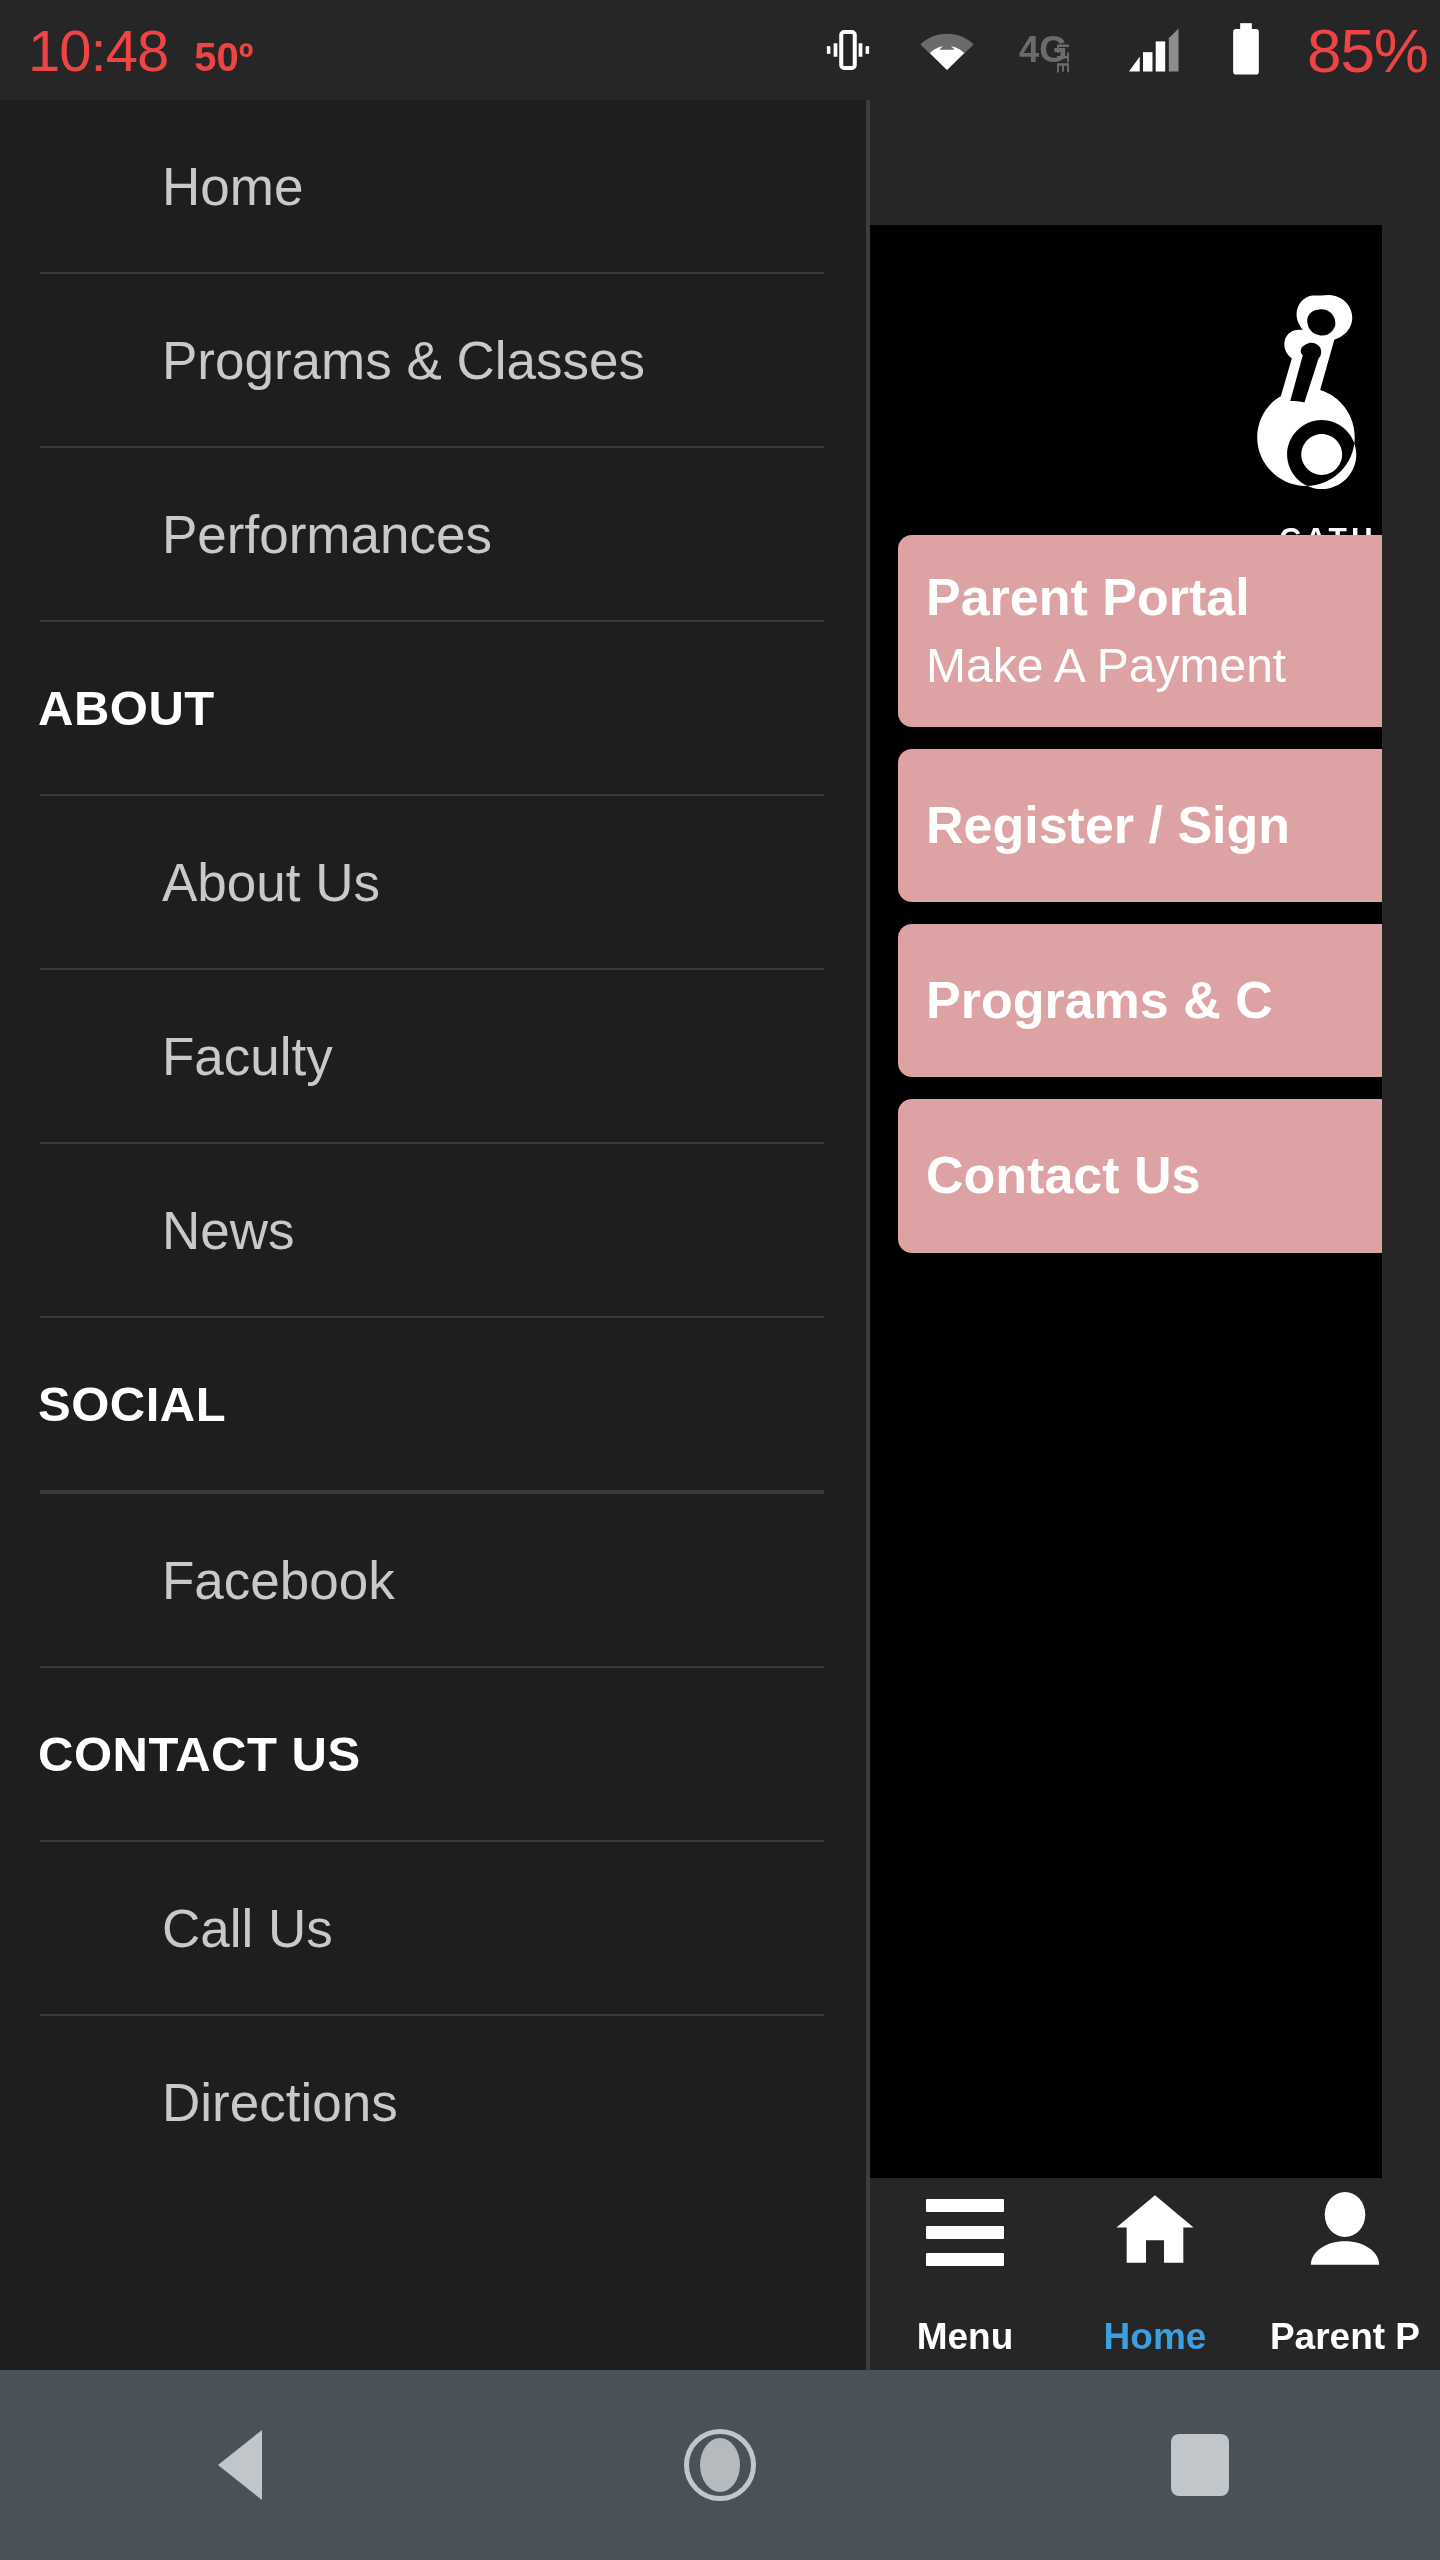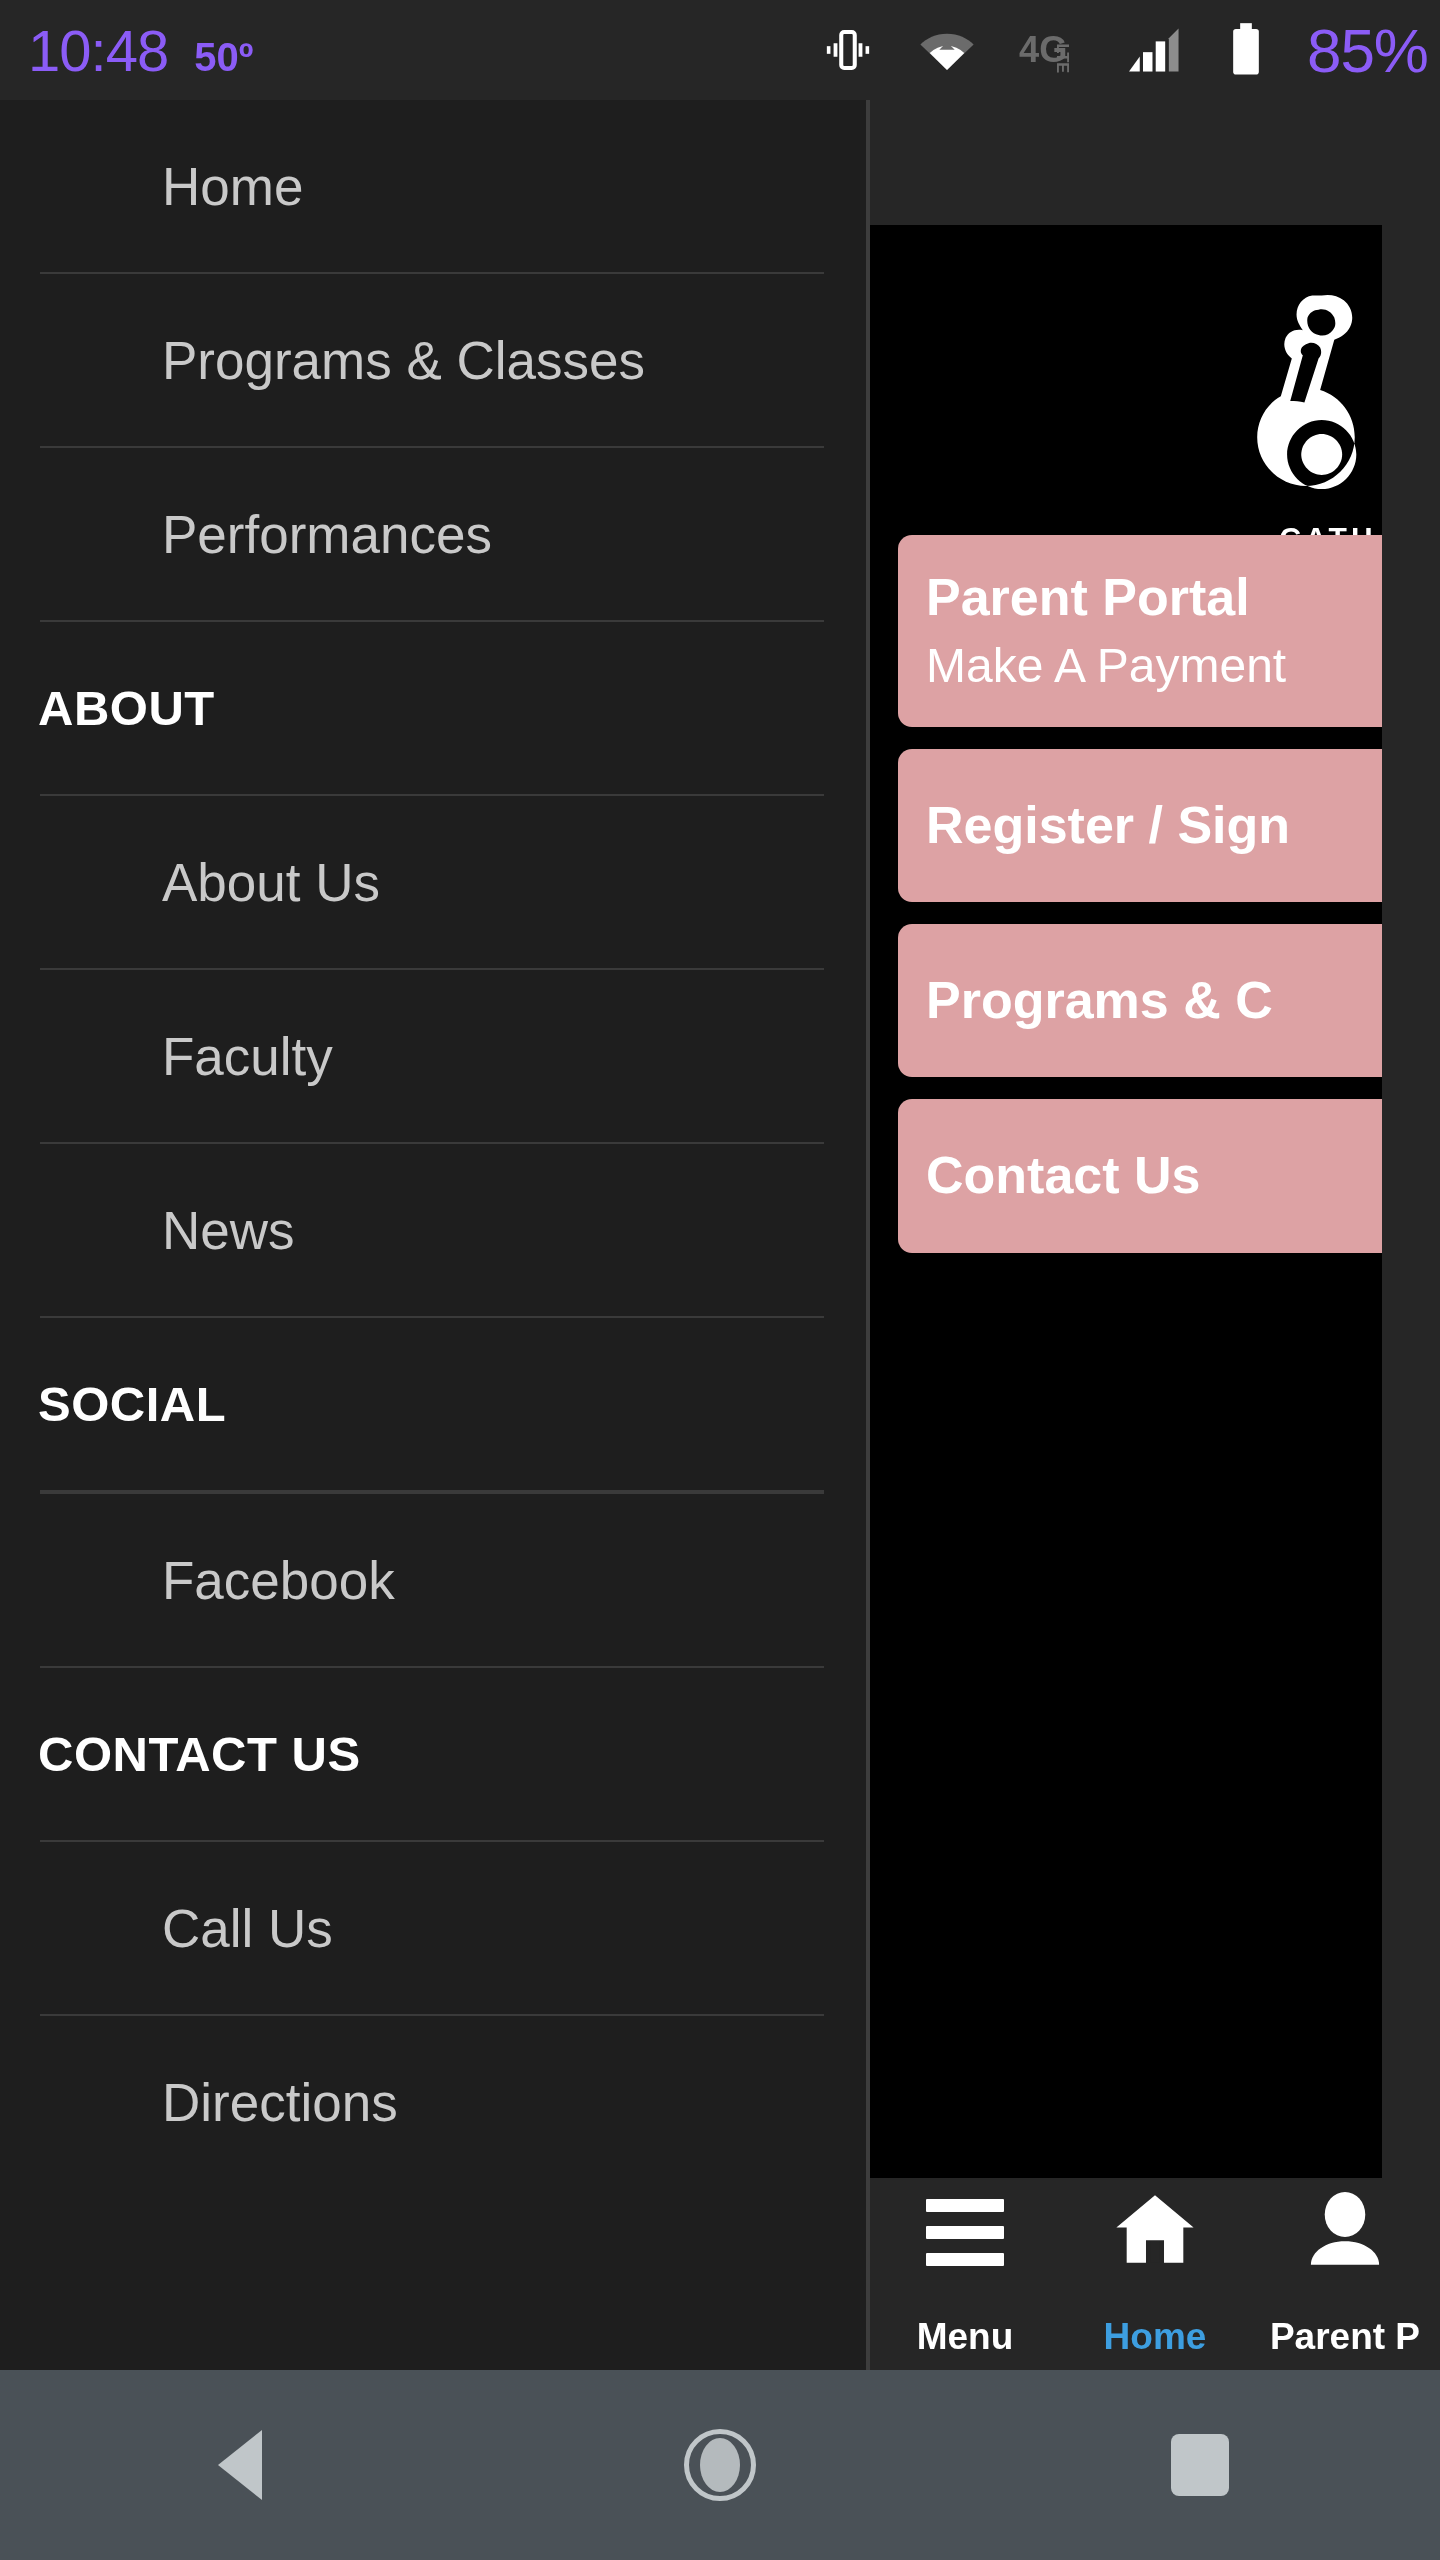--- a/index.html
+++ b/index.html
@@ -7,21 +7,21 @@
     width:1440px; height:2560px;
     background:#000;
     font-family:"Liberation Sans", sans-serif;
     overflow:hidden;
   }
   .screen { position:relative; width:1440px; height:2560px; background:#000; }
 
   
   .statusbar {
     position:absolute; left:0; top:0; width:1440px; height:100px;
-    background:#262626; color:#8b5cf6;
+    background:#262626; color:#ef4444;
     display:flex; align-items:center;
   }
   .sb-left { display:flex; align-items:baseline; gap:26px; padding-left:28px; }
   .sb-time { font-size:58px; font-weight:400; letter-spacing:-1px; }
   .sb-temp { font-size:40px; font-weight:700; }
   .sb-right { margin-left:auto; display:flex; align-items:center; gap:44px; padding-right:12px; }
   .sb-icon { display:flex; align-items:center; }
   .sb-batt-pct { font-size:62px; font-weight:400; letter-spacing:-1px; }
 
   

